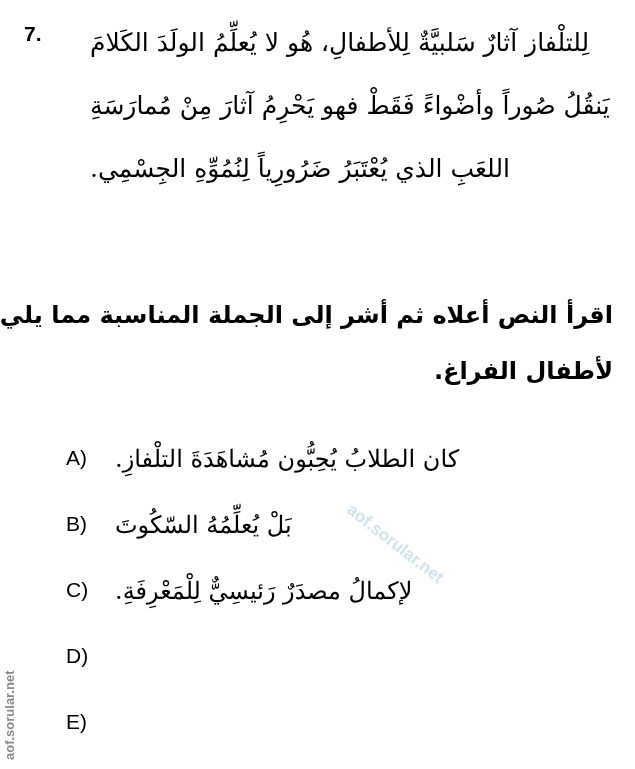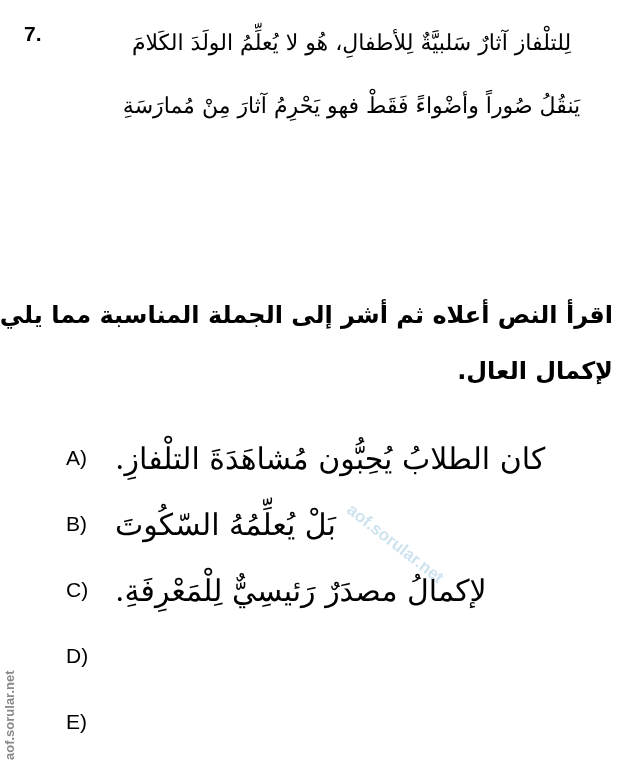--- a/index.html
+++ b/index.html
@@ -25,23 +25,23 @@
     color: #000;
   }
   .passage {
     position: absolute;
     left: 90px;
     right: 22px;
     top: 18px;
   }
   .pline {
     direction: rtl;
-    text-align: center;
+    text-align: left;
     font-family: "DejaVu Serif", "Liberation Serif", serif;
-    font-size: 22px;
+    font-size: 25px;
     height: 63px;
     line-height: 50px;
     white-space: nowrap;
   }
   .instr {
     position: absolute;
     left: 90px;
     right: 22px;
     top: 290px;
   }
@@ -72,21 +72,21 @@
     font-size: 21px;
     color: #000;
   }
   .opt-text {
     position: absolute;
     left: 115px;
     top: 0px;
     direction: rtl;
     text-align: left;
     font-family: "DejaVu Serif", "Liberation Serif", serif;
-    font-size: 30px;
+    font-size: 24px;
     line-height: 50px;
     white-space: nowrap;
   }
   .watermark-side {
     position: absolute;
     left: 2px;
     top: 760px;
     transform-origin: 0 0;
     transform: rotate(-90deg);
     font-family: "Liberation Sans", "DejaVu Sans", sans-serif;
@@ -109,25 +109,26 @@
   }
 </style>
 </head>
 <body>
 
 <div class="qnum">7.</div>
 
 <div class="passage">
   <div class="pline">لِلتلْفاز آثارٌ سَلبيَّةٌ لِلأطفالِ، هُو لا يُعلِّمُ الولَدَ الكَلامَ</div>
   <div class="pline">يَنقُلُ صُوراً وأضْواءً فَقَطْ فهو يَحْرِمُ آثارَ مِنْ مُمارَسَةِ</div>
+  <div class="pline">اللعَبِ الذي يُعْتَبَرُ ضَرُورِياً لِنُمُوِّهِ الجِسْمِي.</div>
 </div>
 
 <div class="instr">
   <div class="iline">اقرأ النص أعلاه ثم أشر إلى الجملة المناسبة مما يلي</div>
-  <div class="iline">لإكمال العال.</div>
+  <div class="iline">لأطفال الفراغ.</div>
 </div>
 
 <div class="options">
   <div class="option">
     <span class="opt-letter">A)</span>
     <span class="opt-text">كان الطلابُ يُحِبُّون مُشاهَدَةَ التلْفازِ.</span>
   </div>
   <div class="option">
     <span class="opt-letter">B)</span>
     <span class="opt-text">بَلْ يُعلِّمُهُ السّكُوتَ</span>

